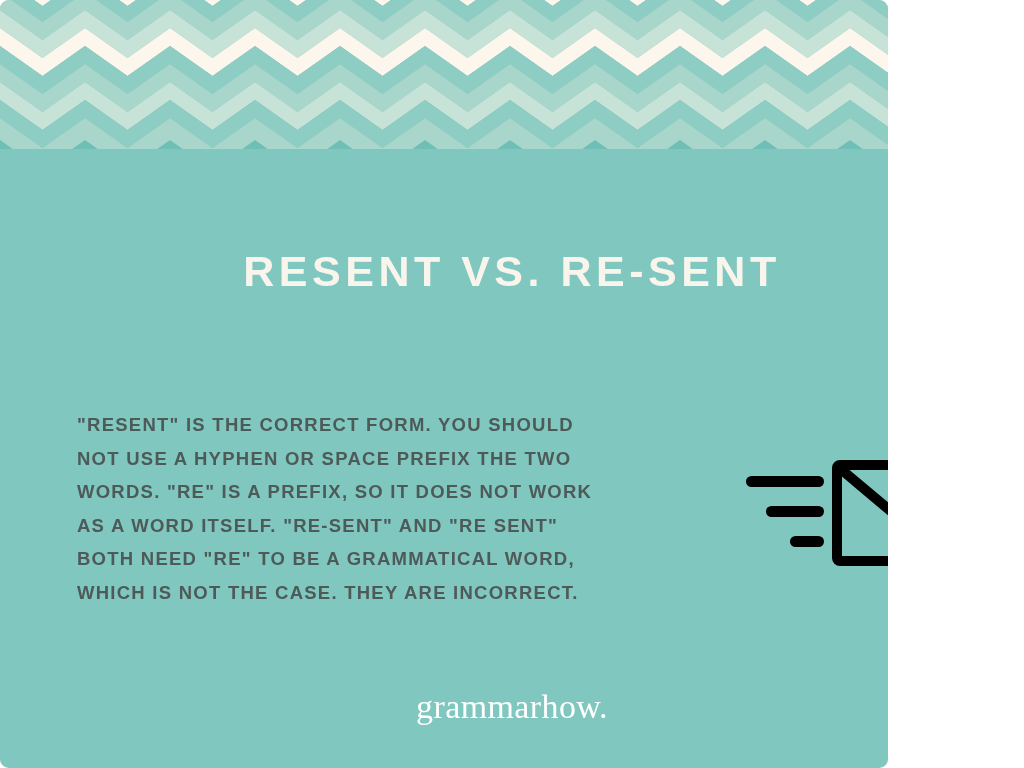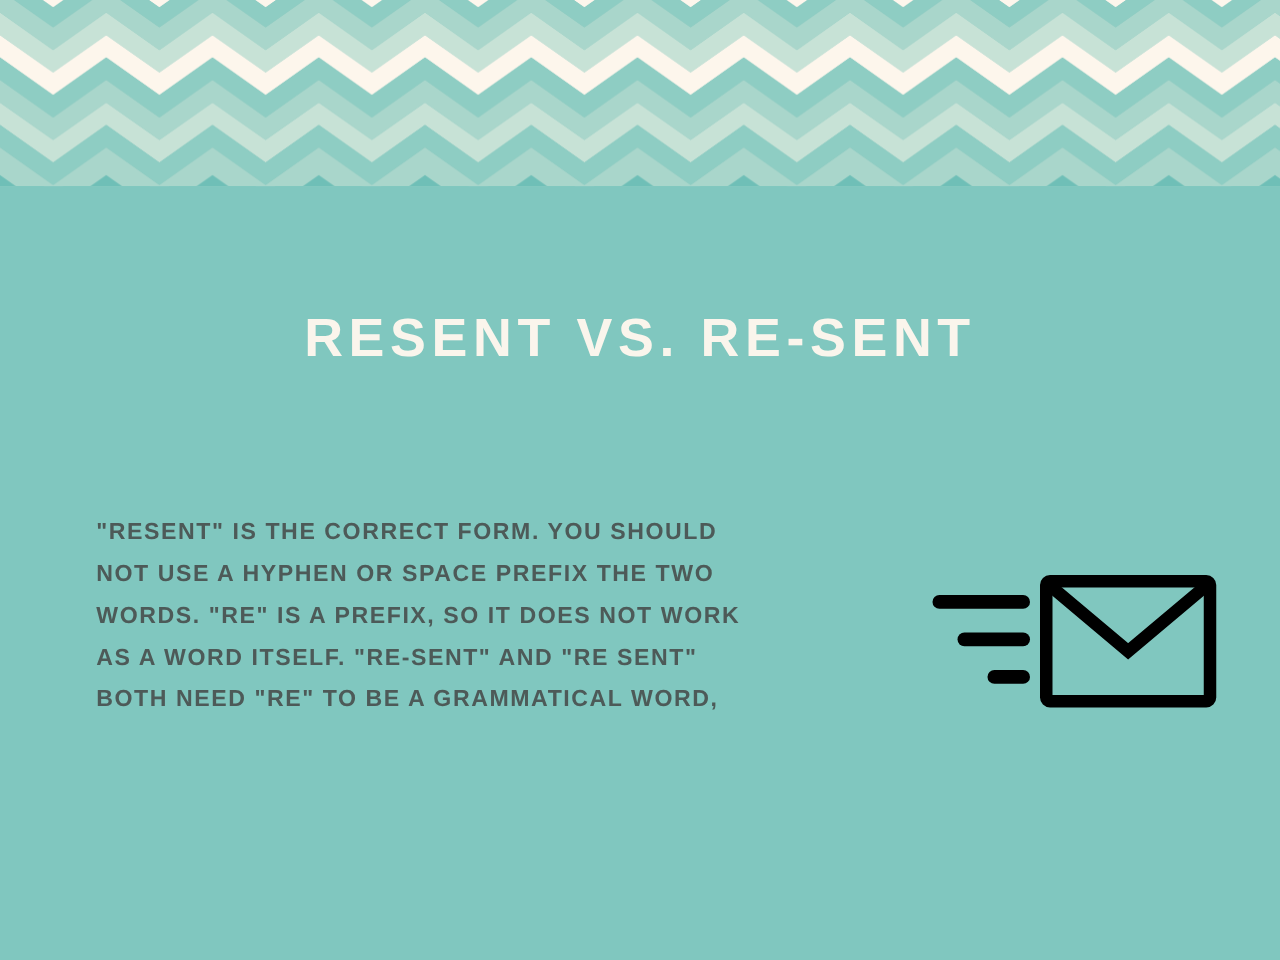--- a/index.html
+++ b/index.html
@@ -7,24 +7,25 @@
     padding: 0;
   }
   body {
     width: 1024px;
     height: 768px;
     overflow: hidden;
     font-family: "Liberation Sans", sans-serif;
   }
   #canvas {
     position: relative;
-    width: 1024px;
+    width: 888px;
     height: 768px;
     background: #80c7bf;
     overflow: hidden;
+    border-radius: 9px;
   }
 
   
   #chevron-banner {
     position: absolute;
     left: 0;
     top: 0;
     width: 1024px;
     height: 149px;
     overflow: hidden;
@@ -128,29 +129,31 @@
   </div>
 
   <h1 id="page-title">RESENT VS. RE-SENT</h1>
 
   <div id="body-text">
     <div class="line">"RESENT" IS THE CORRECT FORM. YOU SHOULD</div>
     <div class="line">NOT USE A HYPHEN OR SPACE PREFIX THE TWO</div>
     <div class="line">WORDS. "RE" IS A PREFIX, SO IT DOES NOT WORK</div>
     <div class="line">AS A WORD ITSELF. "RE-SENT" AND "RE SENT"</div>
     <div class="line">BOTH NEED "RE" TO BE A GRAMMATICAL WORD,</div>
+    <div class="line">WHICH IS NOT THE CASE. THEY ARE INCORRECT.</div>
   </div>
 
   <div id="envelope-icon">
     <svg viewBox="0 0 232 115" aria-hidden="true">
 
       <rect x="4" y="21" width="78" height="11" rx="5.5" fill="#000000"></rect>
       <rect x="24" y="51" width="58" height="11" rx="5.5" fill="#000000"></rect>
       <rect x="48" y="81" width="34" height="11" rx="5.5" fill="#000000"></rect>
 
       <rect x="95" y="10" width="131" height="96" rx="3" fill="none" stroke="#000000" stroke-width="10"></rect>
 
       <polyline points="101,16 160.5,66 220,16" fill="none" stroke="#000000" stroke-width="10" stroke-linecap="square" stroke-linejoin="miter"></polyline>
     </svg>
   </div>
 
+  <div id="brand">grammarhow.</div>
 
 </div>
 
 </body></html>

